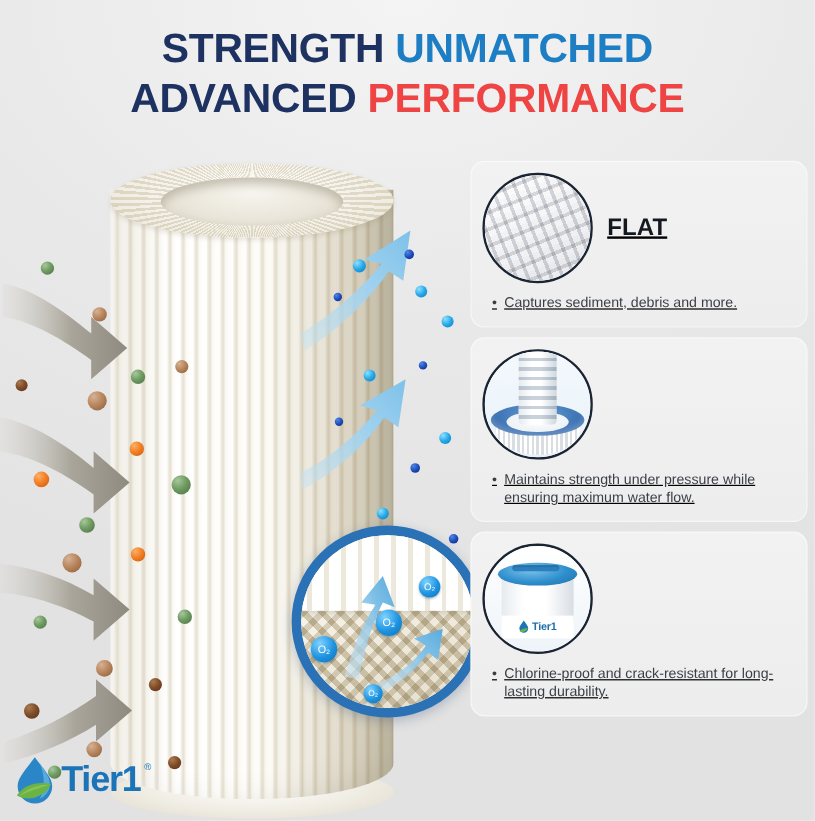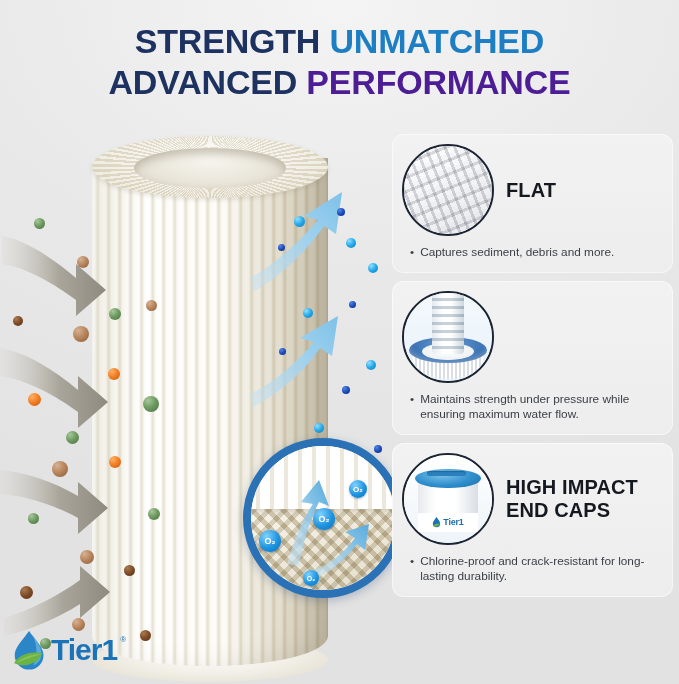--- a/index.html
+++ b/index.html
@@ -26,21 +26,21 @@
   .headline .hl-line {
     display: block;
     font-size: 34px;
     font-weight: 700;
     letter-spacing: -0.2px;
     white-space: nowrap;
   }
   .headline .hl-line + .hl-line { margin-top: 7px; }
   .w-navy  { color: #1d3260; }
   .w-blue  { color: #1d7ec4; }
-  .w-green { color: #4c1d95; }
+  .w-green { color: #ef4444; }
 
   
   .stage {
     position: absolute;
     left: 0; top: 118px;
     width: 400px; height: 566px;
     z-index: 10;
   }
 
   
@@ -137,35 +137,36 @@
     background:
       repeating-linear-gradient(90deg, #ffffff 0 5px, #ece8db 5px 9px, #ffffff 9px 14px);
     box-shadow: 0 4px 6px -2px rgba(150,140,115,.4);
   }
   .o2 {
     position: absolute;
     border-radius: 50%;
     background: radial-gradient(circle at 34% 28%, #7fd2ff 0%, #1e93e0 55%, #0d6fb4 100%);
     color: #ffffff;
     font-size: 9px;
-    font-weight: 700;
+    font-weight: 400;
     display: flex; align-items: center; justify-content: center;
     z-index: 3;
     box-shadow: 0 1px 2px rgba(0,60,110,.35);
   }
 
   
   .cards {
     position: absolute;
     right: 6px; top: 134px;
     width: 281px;
     z-index: 30;
     display: flex;
     flex-direction: column;
     gap: 8px;
+    text-decoration: underline;
   }
   .card {
     background: linear-gradient(180deg, #f2f2f2 0%, #ededed 100%);
     border-radius: 12px;
     padding: 10px 10px 12px 10px;
     box-shadow: inset 0 0 0 1px rgba(255,255,255,.55);
   }
   .card-head {
     display: flex;
     align-items: center;
@@ -449,24 +450,20 @@
           <div class="cap-slot"></div>
           <div class="label">
             <svg width="9" height="11" viewBox="0 0 9 11">
               <path d="M4.5 0 C6.6 3 8.2 4.6 8.2 6.6 A3.7 3.7 0 0 1 0.8 6.6 C0.8 4.6 2.4 3 4.5 0 Z" fill="#1b74b8"></path>
               <path d="M1 9 C3 6.6 6 6.2 8 6.6 C6.6 9.4 3.4 10.4 1 9 Z" fill="#6cb345"></path>
             </svg>
             <span class="lbl-txt">Tier1</span>
           </div>
         </div>
       </div>
-      <div class="card-title">
-        <div>HIGH IMPACT</div>
-        <div>END CAPS</div>
-      </div>
     </div>
     <div class="card-bullet">
       <span class="dot">•</span>
       <span>Chlorine-proof and crack-resistant for long-lasting durability.</span>
     </div>
   </div>
 </div>
 
 <div class="logo">
   <svg width="34" height="40" viewBox="0 0 34 40">

